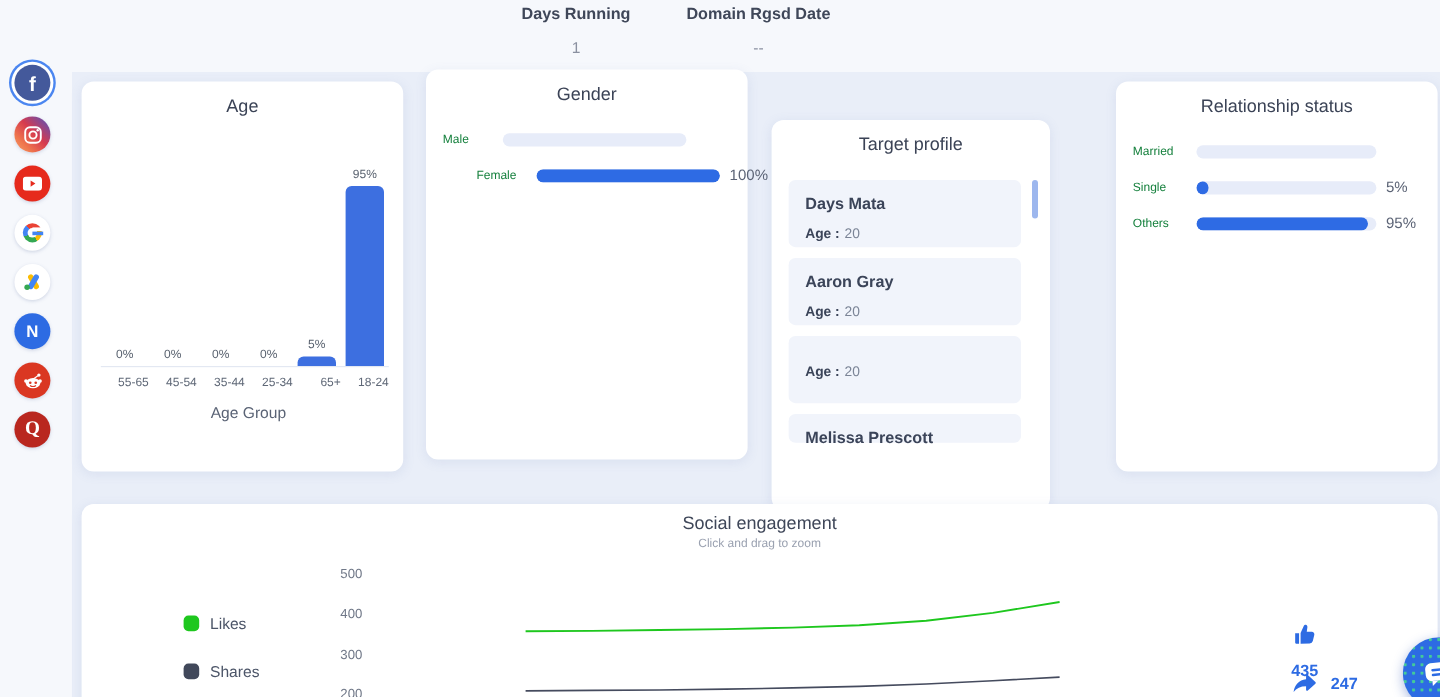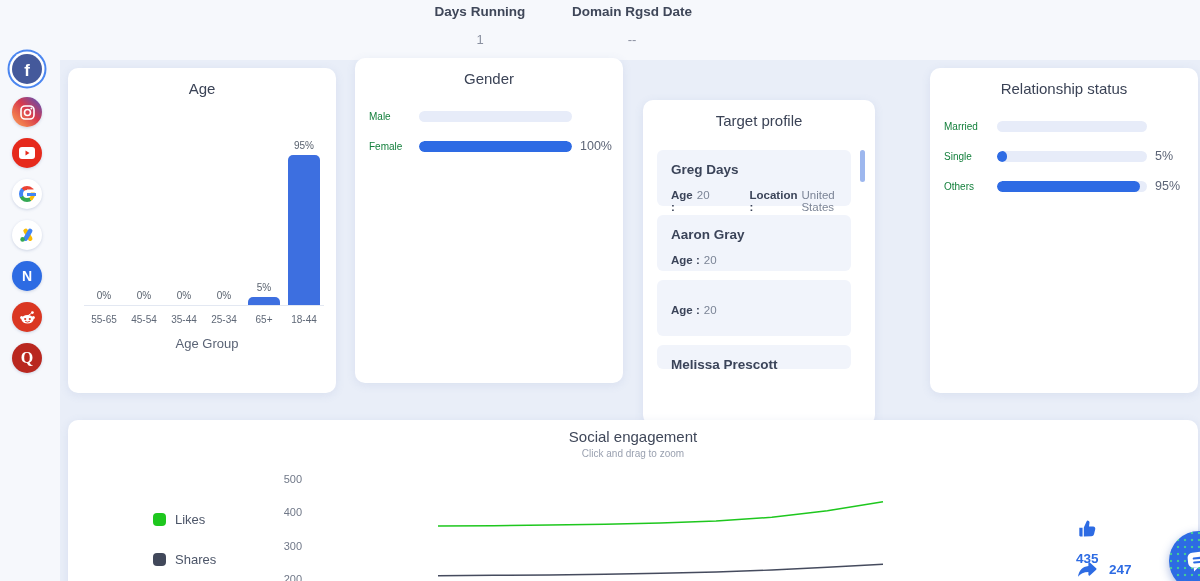--- a/index.html
+++ b/index.html
@@ -44,21 +44,21 @@
   #card-target       { left:643px; top:68px; width:232px; height:325px;margin-top:32px; }
   #card-relationship { left:930px; top:68px; width:268px; height:325px; }
 
   
   .age-cols { position:absolute; left:16px; right:12px; bottom:88px; height:180px; display:flex; align-items:flex-end; }
   .age-col { flex:1; display:flex; flex-direction:column; align-items:center; justify-content:flex-end; }
   .age-val { font-size:10px; color:#59626f; margin-bottom:4px; }
   .age-bar { width:32px; background:#3d6fe0; border-radius:5px 5px 0 0; }
   .age-axis { position:absolute; left:16px; right:12px; top:237px; height:1px; background:#e3e8f2; }
   .age-ticks { position:absolute; left:16px; right:12px; top:246px; display:flex; }
-  .age-tick { flex:1; text-align:center; font-size:10px; color:#5f6877; }
+  .age-tick { flex:1; text-align:right; font-size:10px; color:#5f6877; }
   .age-caption { position:absolute; left:0; right:0; top:268px; text-align:center; font-size:13px; color:#5a6375;margin-left:10px; }
 
   
   .p-row { position:absolute; height:14px; display:flex; align-items:center; }
   .p-label { font-size:10px; color:#15803d; }
   .p-track { height:11px; background:#e7ecf9; border-radius:6px; position:relative; overflow:hidden; }
   .p-fill { position:absolute; left:0; top:0; bottom:0; background:#2e6be4; border-radius:6px; }
   .p-value { font-size:12.5px; color:#5c6476; margin-left:8px; }
 
   
@@ -181,53 +181,49 @@
         <div class="age-bar" style="height: 150px;"></div>
       </div>
   </div>
   <div class="age-axis"></div>
   <div class="age-ticks">
     <span class="age-tick">55-65</span>
     <span class="age-tick">45-54</span>
     <span class="age-tick">35-44</span>
     <span class="age-tick">25-34</span>
     <span class="age-tick">65+</span>
-    <span class="age-tick">18-44</span>
+    <span class="age-tick">18-24</span>
   </div>
   <div class="age-caption">Age Group</div>
 </div>
 
 <div class="card" id="card-gender">
   <div class="card-title">Gender</div>
   <div class="p-row" style="top:51px; left:14px;">
     <span class="p-label" style="width:50px;">Male</span>
     <span class="p-track" style="width:153px;"></span>
     <span class="p-value"></span>
   </div>
   <div class="p-row" style="top:81px; left:14px;">
-    <span class="p-label" style="width:50px;">Female</span>
+    <span class="p-label" style="width:50px;margin-left:28px;">Female</span>
     <span class="p-track" style="width:153px;">
         <span class="p-fill" style="width: 100%;"></span>
       </span>
     <span class="p-value">100%</span>
   </div>
 </div>
 
 <div class="card" id="card-target">
   <div class="card-title">Target profile</div>
   <div class="tp-list">
     <div class="tp-item">
-      <div class="tp-name">Greg Days</div>
+      <div class="tp-name">Days Mata</div>
       <div class="tp-meta">
         <span class="tp-k">Age :</span>
         <span class="tp-v">20</span>
-        <span class="tp-loc">
-            <span class="tp-k">Location :</span>
-        <span class="tp-v">United States</span>
-          </span>
       </div>
     </div>
     <div class="tp-item">
       <div class="tp-name">Aaron Gray</div>
       <div class="tp-meta">
         <span class="tp-k">Age :</span>
         <span class="tp-v">20</span>
       </div>
     </div>
     <div class="tp-item">

